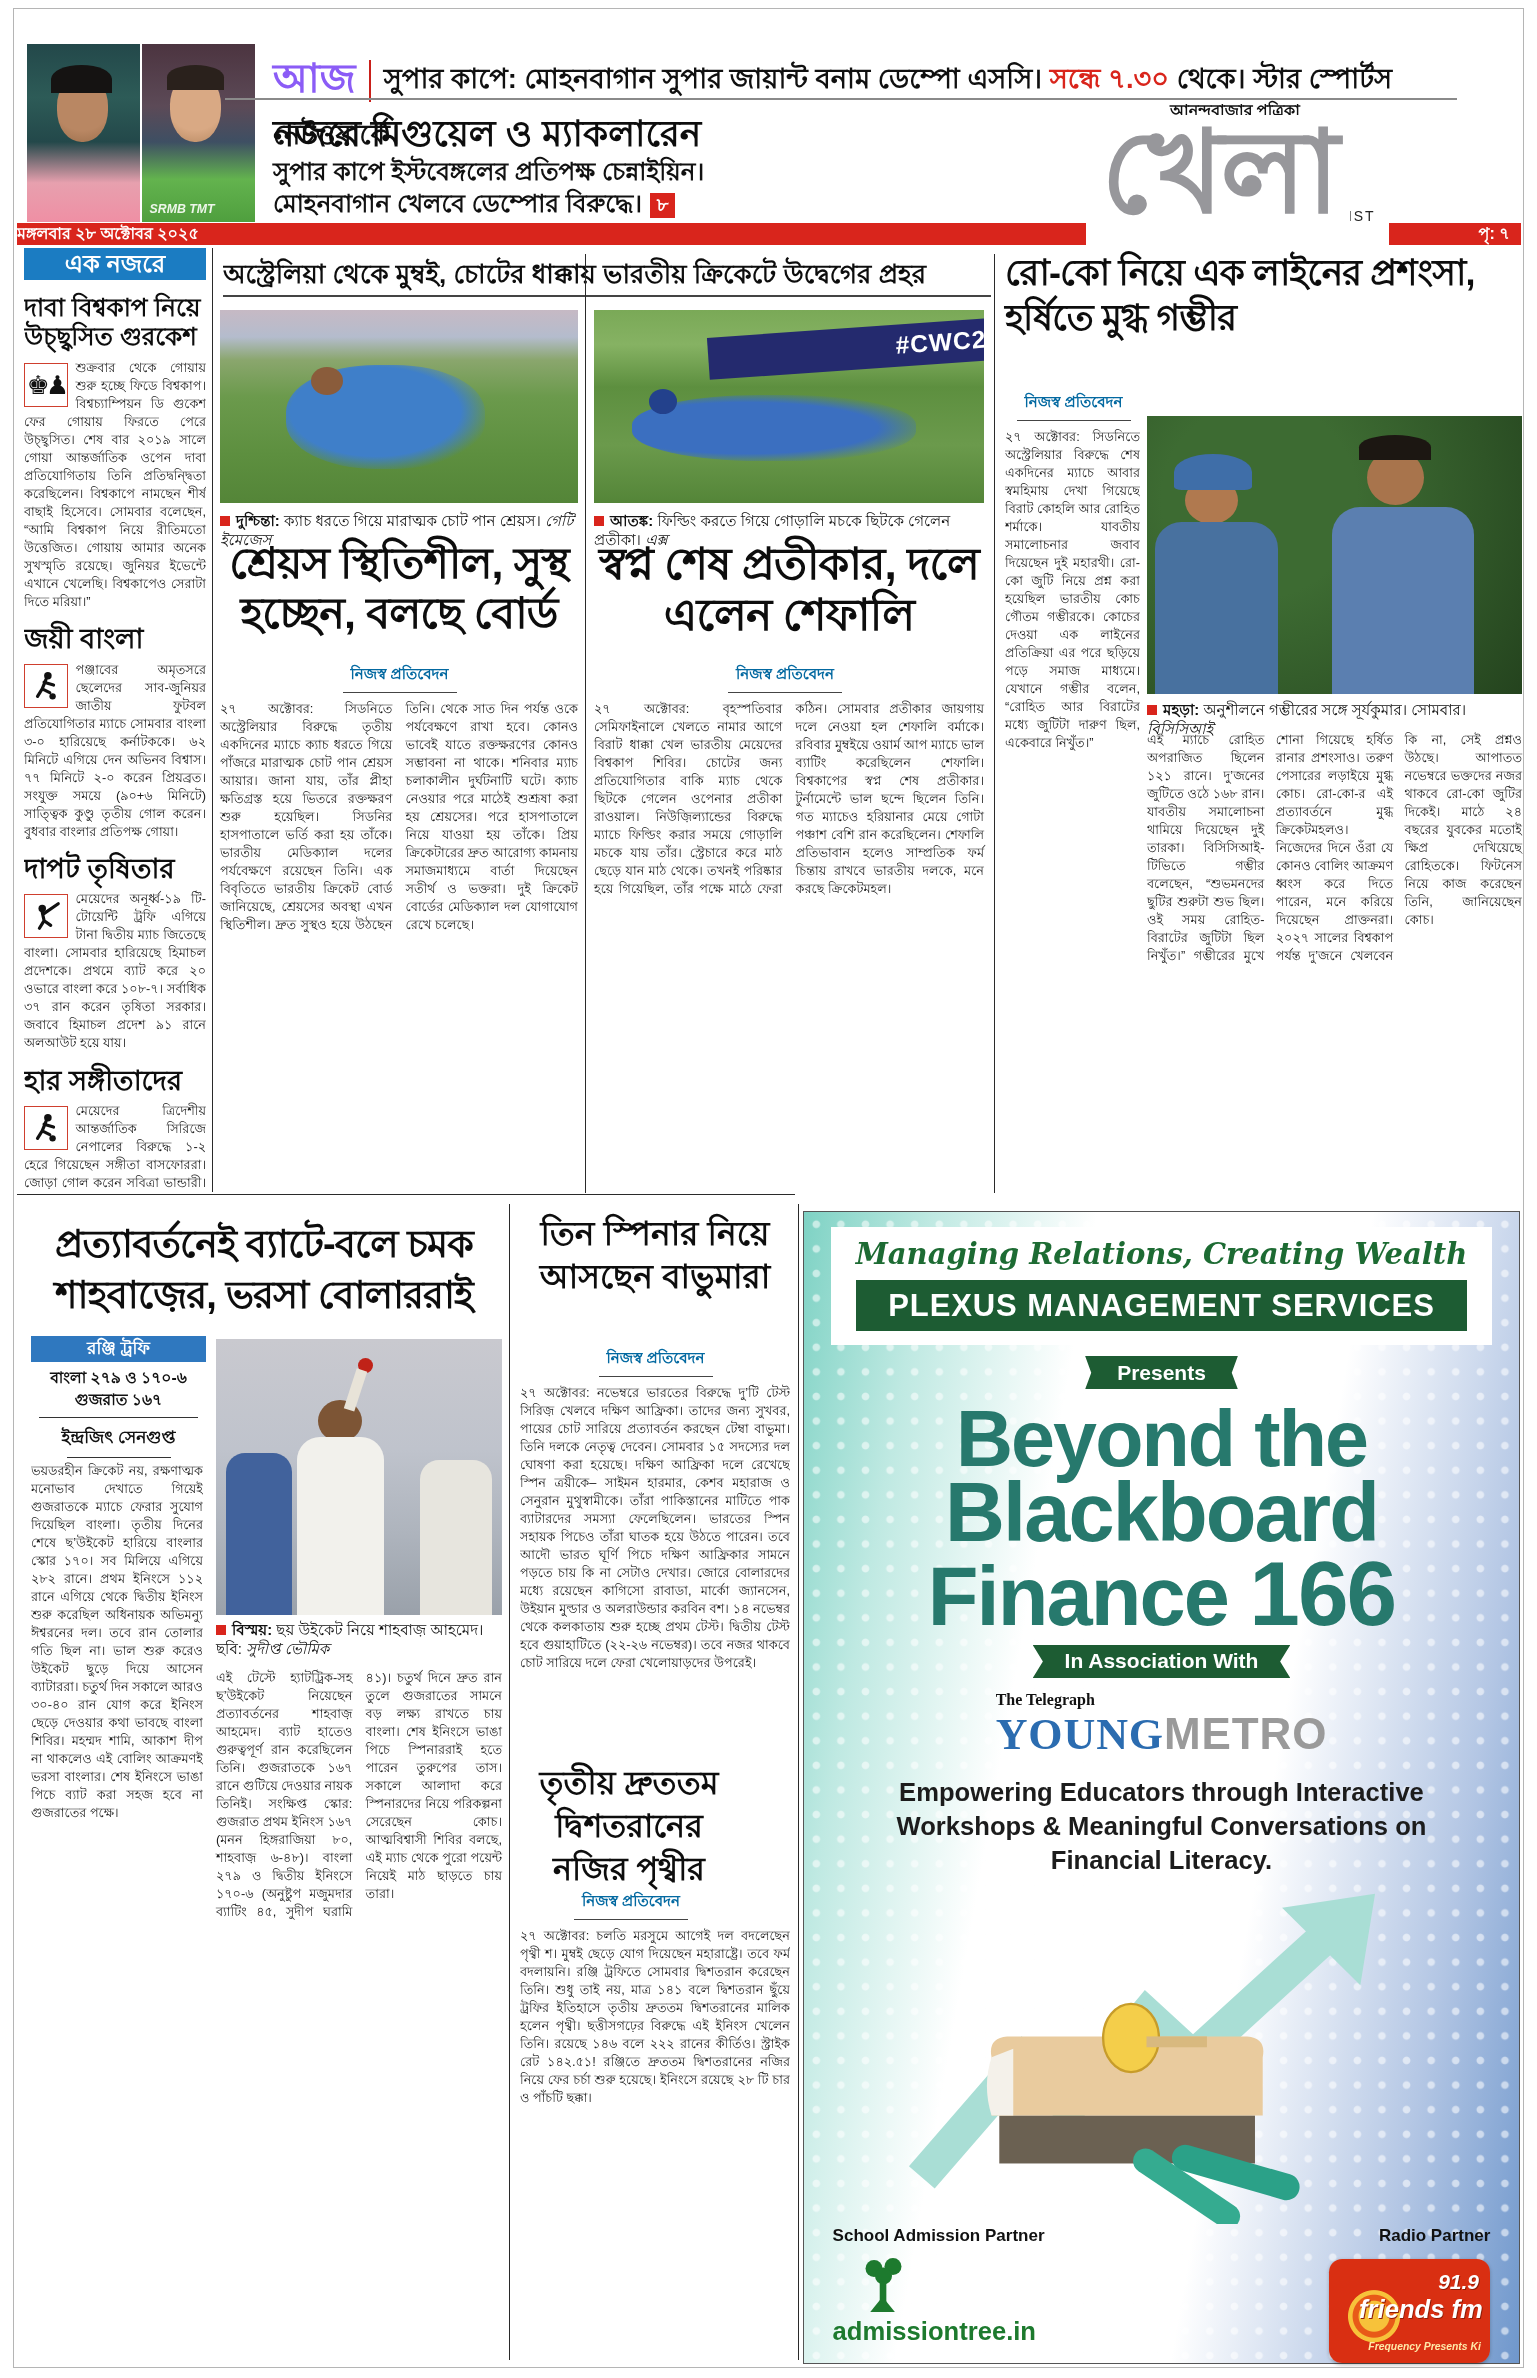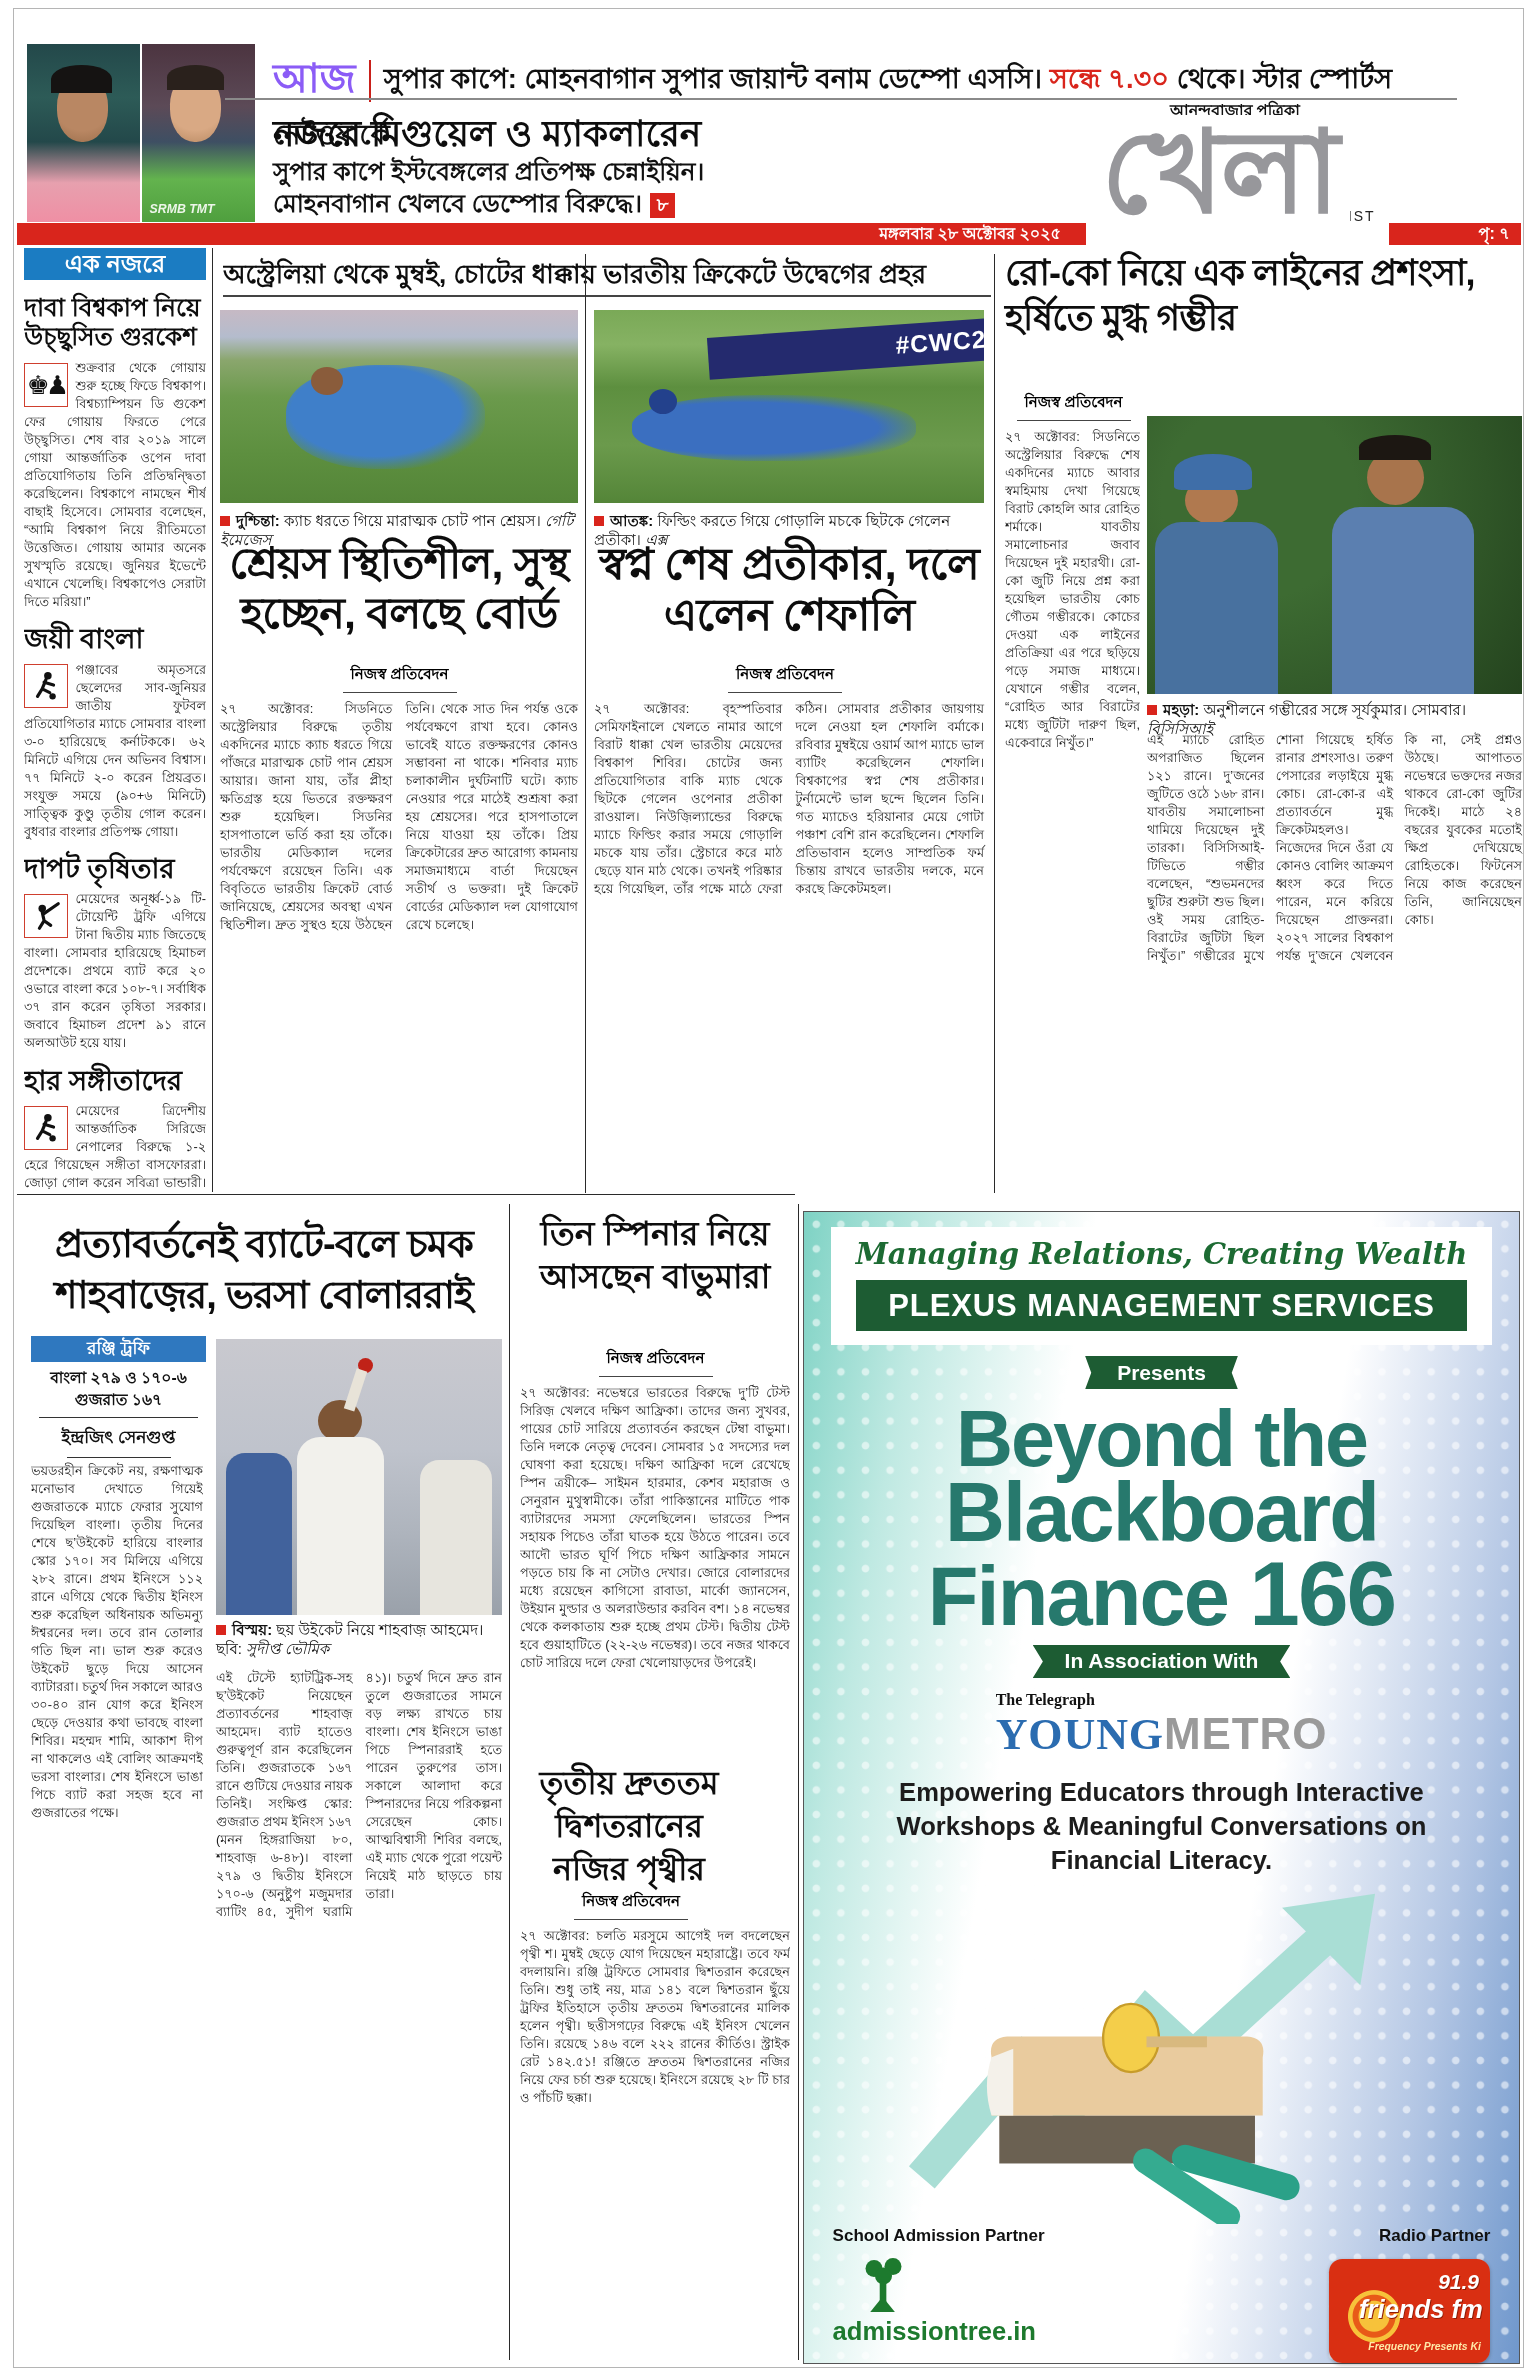--- a/index.html
+++ b/index.html
@@ -2,21 +2,21 @@
 <html style="font-size:15px"><head>
 <meta charset="utf-8">
 <style>
   * { margin:0; padding:0; box-sizing:border-box; }
   body { background:#e8e8e8; font-family:"Liberation Sans", sans-serif; }
   #page { position:relative; width:1538px; height:2378px; background:#fff; margin:0 auto; overflow:hidden; color:#111; }
   .frame { position:absolute; left:13.2px; top:7.6px; width:1511px; height:2360px; border:0.9px solid #b5b5b5; pointer-events:none; }
   .abs { position:absolute; }
   .bn-body { font-size:12.8px; line-height:18px; text-align:justify; color:#1a1a1a; }
   .headline { font-weight:800; color:#0d0d0d; }
-  .byline { font-weight:700; font-size:15px; text-align:center; color:#000000; }
+  .byline { font-weight:700; font-size:15px; text-align:center; color:#0369a1; }
   .byline:after { content:""; display:block; width:114px; margin:4.7px auto 0; border-bottom:1.4px solid #444; }
   .caption { font-size:15px; color:#111; line-height:19px; }
   .caption .bullet { display:inline-block; width:10.4px; height:10.4px; background:#d9251c; margin-right:5.7px; }
   .caption b { font-weight:800; }
   .caption i { font-style:italic; }
   .vdiv { position:absolute; width:0.9px; background:#2a2a2a; }
   .hdiv { position:absolute; height:0.9px; background:#2a2a2a; }
   .photo { position:absolute; overflow:hidden; }
   
   .aaj-label { color:#8b5cf6; font-weight:800; font-size:40px; display:inline-block; vertical-align:middle; }
@@ -83,21 +83,21 @@
   </div>
   <div class="hdiv" style="left:225px;top:98px;width:1232px;background:#8a8a8a;height:1.9px;"></div>
 
   <div class="abs headline" style="left:273px;top:106px;width:606px;font-size:36px;">নজরে মিগুয়েল ও ম্যাকলারেন</div>
   <div class="abs" style="left:273px;top:153px;width:625px;font-size:24.6px;font-weight:600;">সুপার কাপে ইস্টবেঙ্গলের প্রতিপক্ষ চেন্নাইয়িন।</div>
   <div class="abs" style="left:273px;top:185px;width:625px;font-size:24.6px;font-weight:600;">
     <span>মোহনবাগান খেলবে ডেম্পোর বিরুদ্ধে।</span><span class="pageref-box">৮</span>
   </div>
 
   <div class="abs" style="left:1079px;top:98px;width:312px;text-align:center;font-weight:800;font-size:16px;">আনন্দবাজার পত্রিকা</div>
-  <div class="abs redband" style="left:17px;top:223px;width:1069px;height:22px;justify-content:flex-end;padding-right:25px;">
+  <div class="abs redband" style="left:17px;top:223px;width:1069px;height:22px;padding-right:25px;">
     <span>মঙ্গলবার ২৮ অক্টোবর ২০২৫</span>
   </div>
   <div class="abs" style="left:1336px;top:208px;font-size:14px;letter-spacing:1.9px;color:#222;">DIST</div>
   <div class="abs redband" style="left:1389px;top:223px;width:132px;height:22px;justify-content:flex-end;padding-right:11.4px;">
     <span>পৃ: ৭</span>
   </div>
   <div class="abs masthead-title" style="left:1088px;top:115px;z-index:3;">খেলা</div>
 
   <div class="abs side-head" style="left:24px;top:248px;width:182px;height:32px;">এক নজরে</div>
   <div class="abs" style="left:24px;top:280px;width:182px;height:912px;overflow:hidden;">

